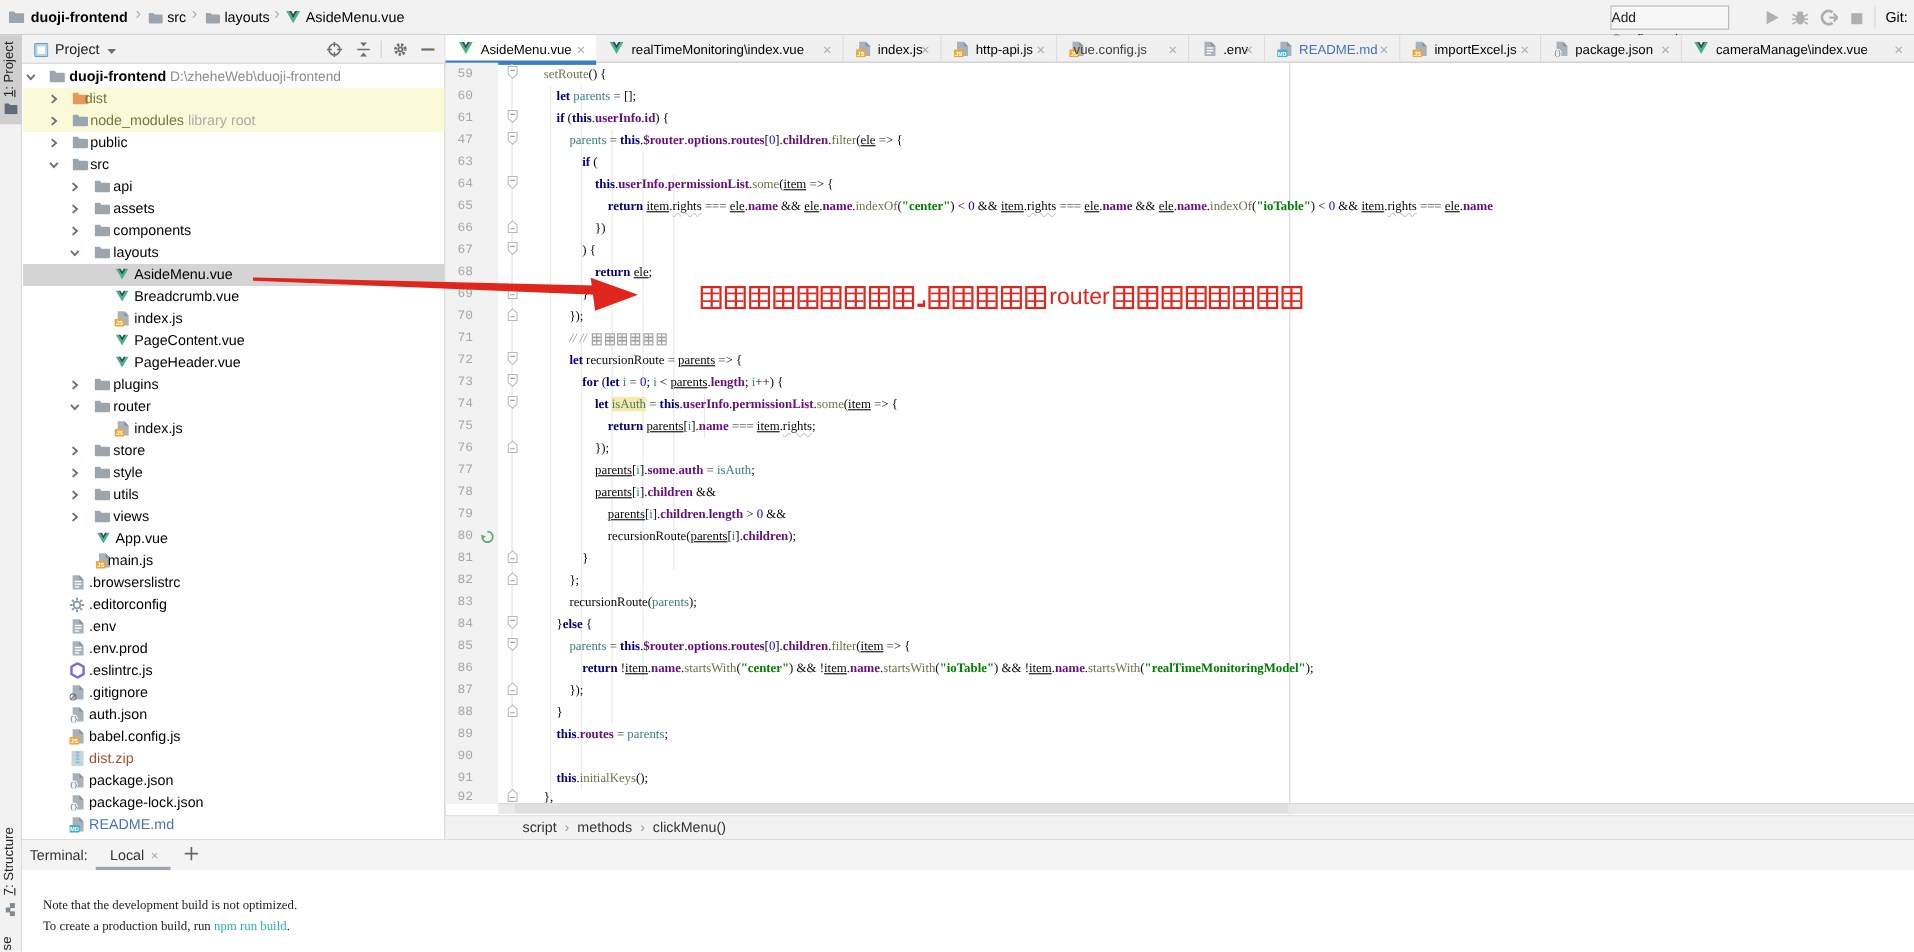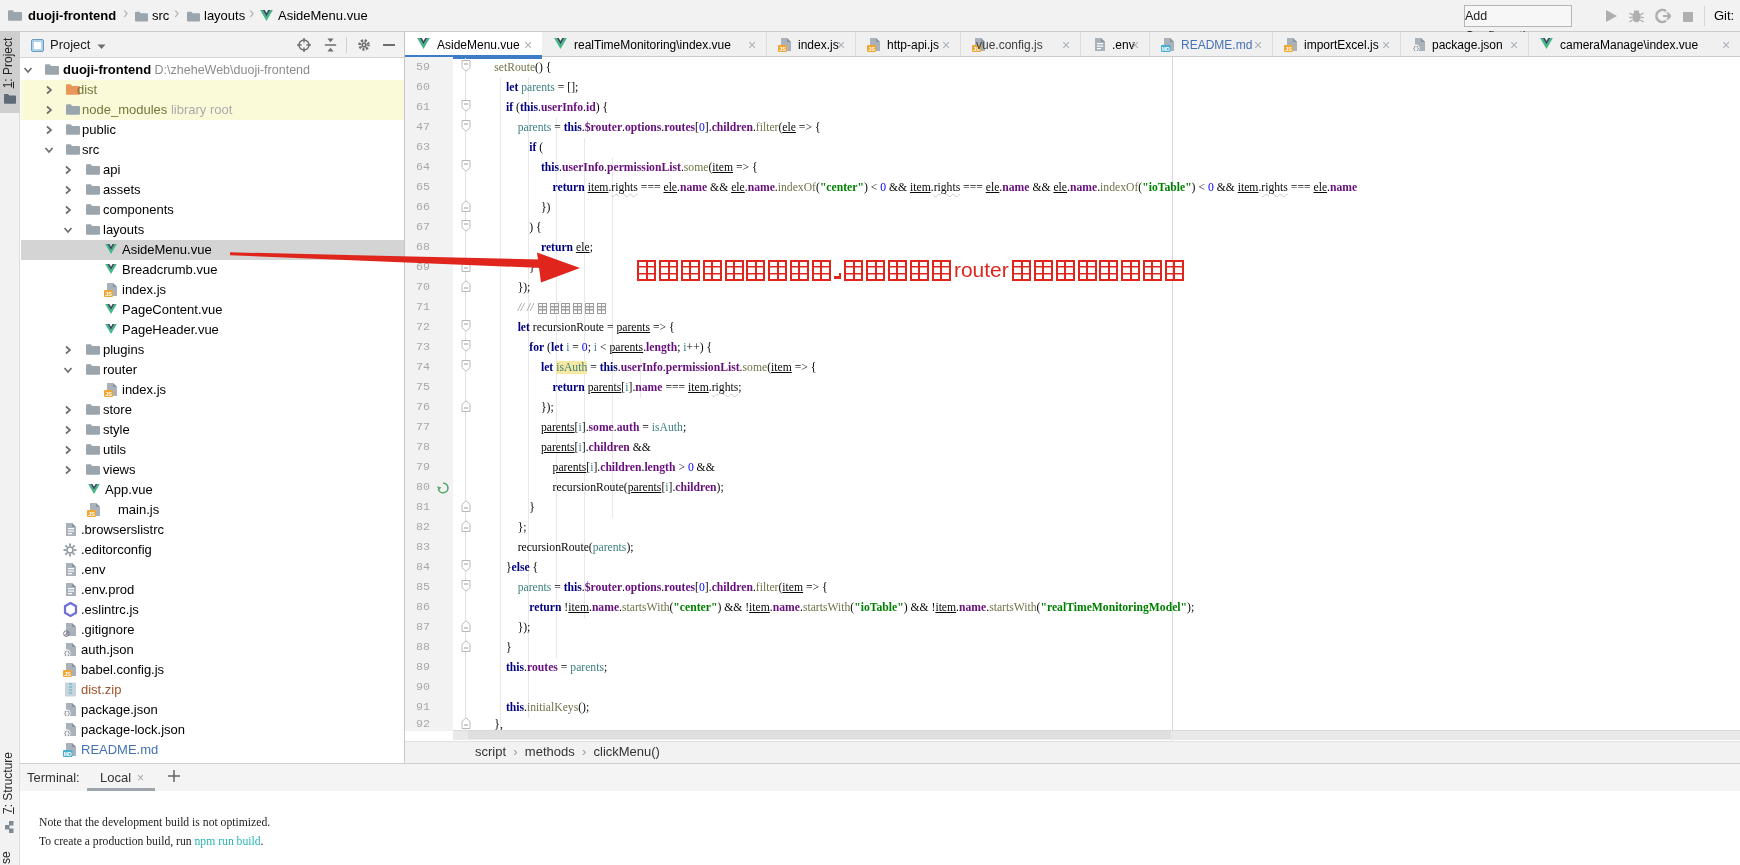--- a/index.html
+++ b/index.html
@@ -247,21 +247,21 @@
     <path d="M0 0 L2.6 0 L6.5 6.7 L10.4 0 L13 0 L6.5 11.2 Z" fill="#41B883"></path>
     <path d="M2.6 0 L4.7 0 L6.5 3.1 L8.3 0 L10.4 0 L6.5 6.7 Z" fill="#35495E"></path>
   </svg>
 <div class="row" style="left:105px;top:480px">App.vue</div>
 <svg class="ab" style="left:87px;top:502px" width="15" height="15" viewBox="0 0 15 15">
     <path d="M3 1 h6 l4 4 v9 h-10 z" fill="#A9B2BA"></path>
     <path d="M9 1 l4 4 h-4 z" fill="#8794A0"></path>
     <rect x="0" y="8" width="9" height="7" rx="1" fill="#F0A732"></rect>
     <text x="4.5" y="13.6" font-size="5.5" font-family="Liberation Sans" font-weight="bold" fill="#fff" text-anchor="middle">JS</text>
   </svg>
-<div class="row" style="left:118px;top:500px">main.js</div>
+<div class="row" style="left:98px;top:500px">main.js</div>
 <svg class="ab" style="left:63px;top:522px" width="15" height="15" viewBox="0 0 15 15">
     <path d="M3 1 h6 l4 4 v9 h-10 z" fill="#A9B2BA"></path>
     <path d="M9 1 l4 4 h-4 z" fill="#8794A0"></path>
     <rect x="5" y="6" width="6" height="1.2" fill="#fff"></rect>
     <rect x="5" y="8.5" width="6" height="1.2" fill="#fff"></rect>
     <rect x="5" y="11" width="4" height="1.2" fill="#fff"></rect>
   </svg>
 <div class="row" style="left:81px;top:520px">.browserslistrc</div>
 <svg class="ab" style="left:63px;top:543px" width="14" height="14" viewBox="0 0 14 14">
     <circle cx="7" cy="7" r="3" fill="none" stroke="#8E98A0" stroke-width="1.6"></circle>

